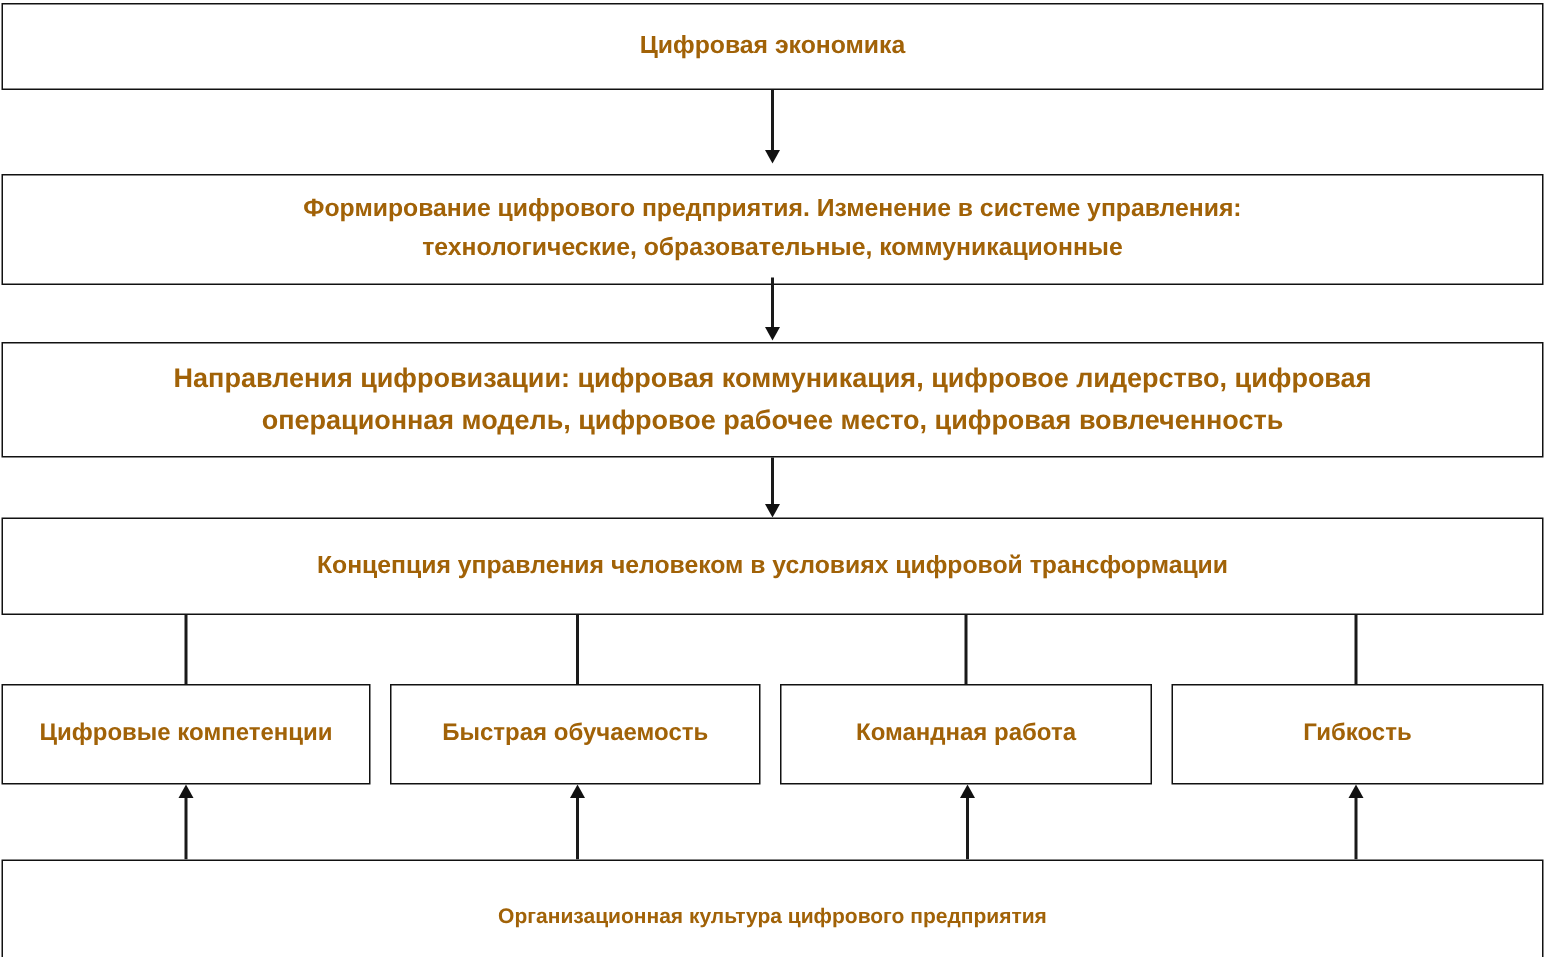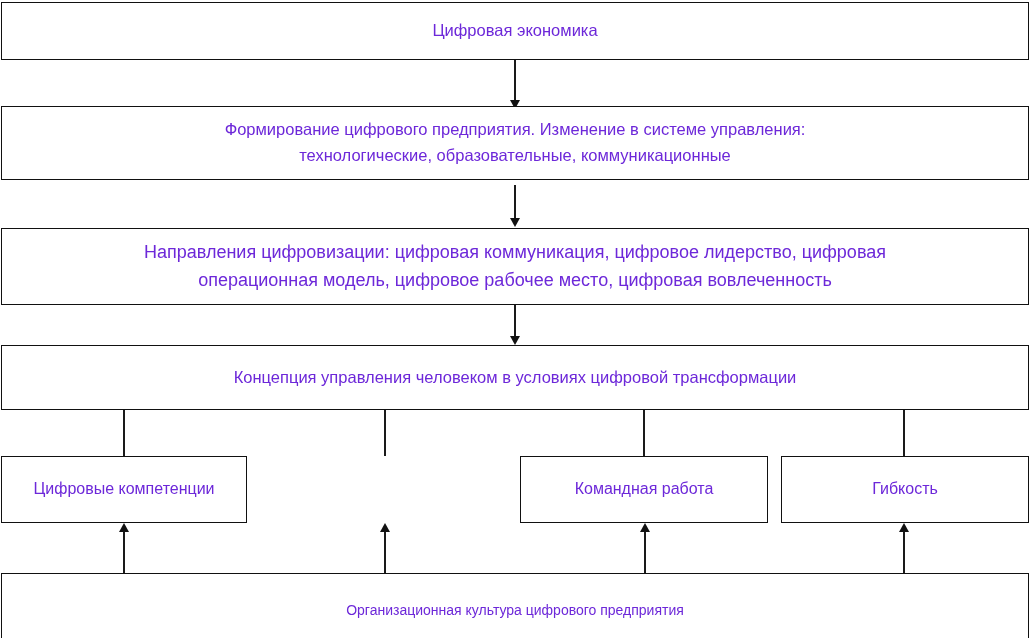--- a/index.html
+++ b/index.html
@@ -19,30 +19,31 @@
   }
   .node {
     position: absolute;
     box-sizing: border-box;
     border: 1.5px solid #111111;
     background: #ffffff;
     display: flex;
     align-items: center;
     justify-content: center;
     text-align: center;
-    color: #6d28d9;
+    color: #a16207;
     line-height: 1.55;
     padding: 4px 10px;
+    font-weight: bold;
   }
   .node .label {
     display: block;
     white-space: pre-line;
   }
   .n-top      { left: 1px;   top: 2px;   width: 1028px; height: 58px;  font-size: 16.5px; }
-  .n-second   { left: 1px;   top: 106px; width: 1028px; height: 74px;  font-size: 16.5px; }
+  .n-second   { left: 1px;   top: 116px; width: 1028px; height: 74px;  font-size: 16.5px; }
   .n-third    { left: 1px;   top: 228px; width: 1028px; height: 77px;  font-size: 18px; }
   .n-fourth   { left: 1px;   top: 345px; width: 1028px; height: 65px;  font-size: 16.5px; }
   .n-bottom   { left: 1px;   top: 573px; width: 1028px; height: 76px;  font-size: 14px; }
 
   .n-leaf     { top: 456px;  height: 67px; font-size: 16px; }
   .leaf-1 { left: 1px;   width: 246px; }
   .leaf-2 { left: 260px; width: 247px; }
   .leaf-3 { left: 520px; width: 248px; }
   .leaf-4 { left: 781px; width: 248px; }
 
@@ -95,20 +96,23 @@
   </div>
 
   <div class="vline" style="left:123px; top:410px; height:46px;"></div>
   <div class="vline" style="left:384px; top:410px; height:46px;"></div>
   <div class="vline" style="left:643px; top:410px; height:46px;"></div>
   <div class="vline" style="left:903px; top:410px; height:46px;"></div>
 
   <div class="node n-leaf leaf-1">
     <span class="label">Цифровые компетенции</span>
   </div>
+  <div class="node n-leaf leaf-2">
+    <span class="label">Быстрая обучаемость</span>
+  </div>
   <div class="node n-leaf leaf-4">
     <span class="label">Гибкость</span>
   </div>
   <div class="node n-leaf leaf-3">
     <span class="label">Командная работа</span>
   </div>
 
   <div class="vline" style="left:123px; top:531px; height:42px;"></div>
   <div class="arrow-up" style="left:119px; top:523px;"></div>
 

